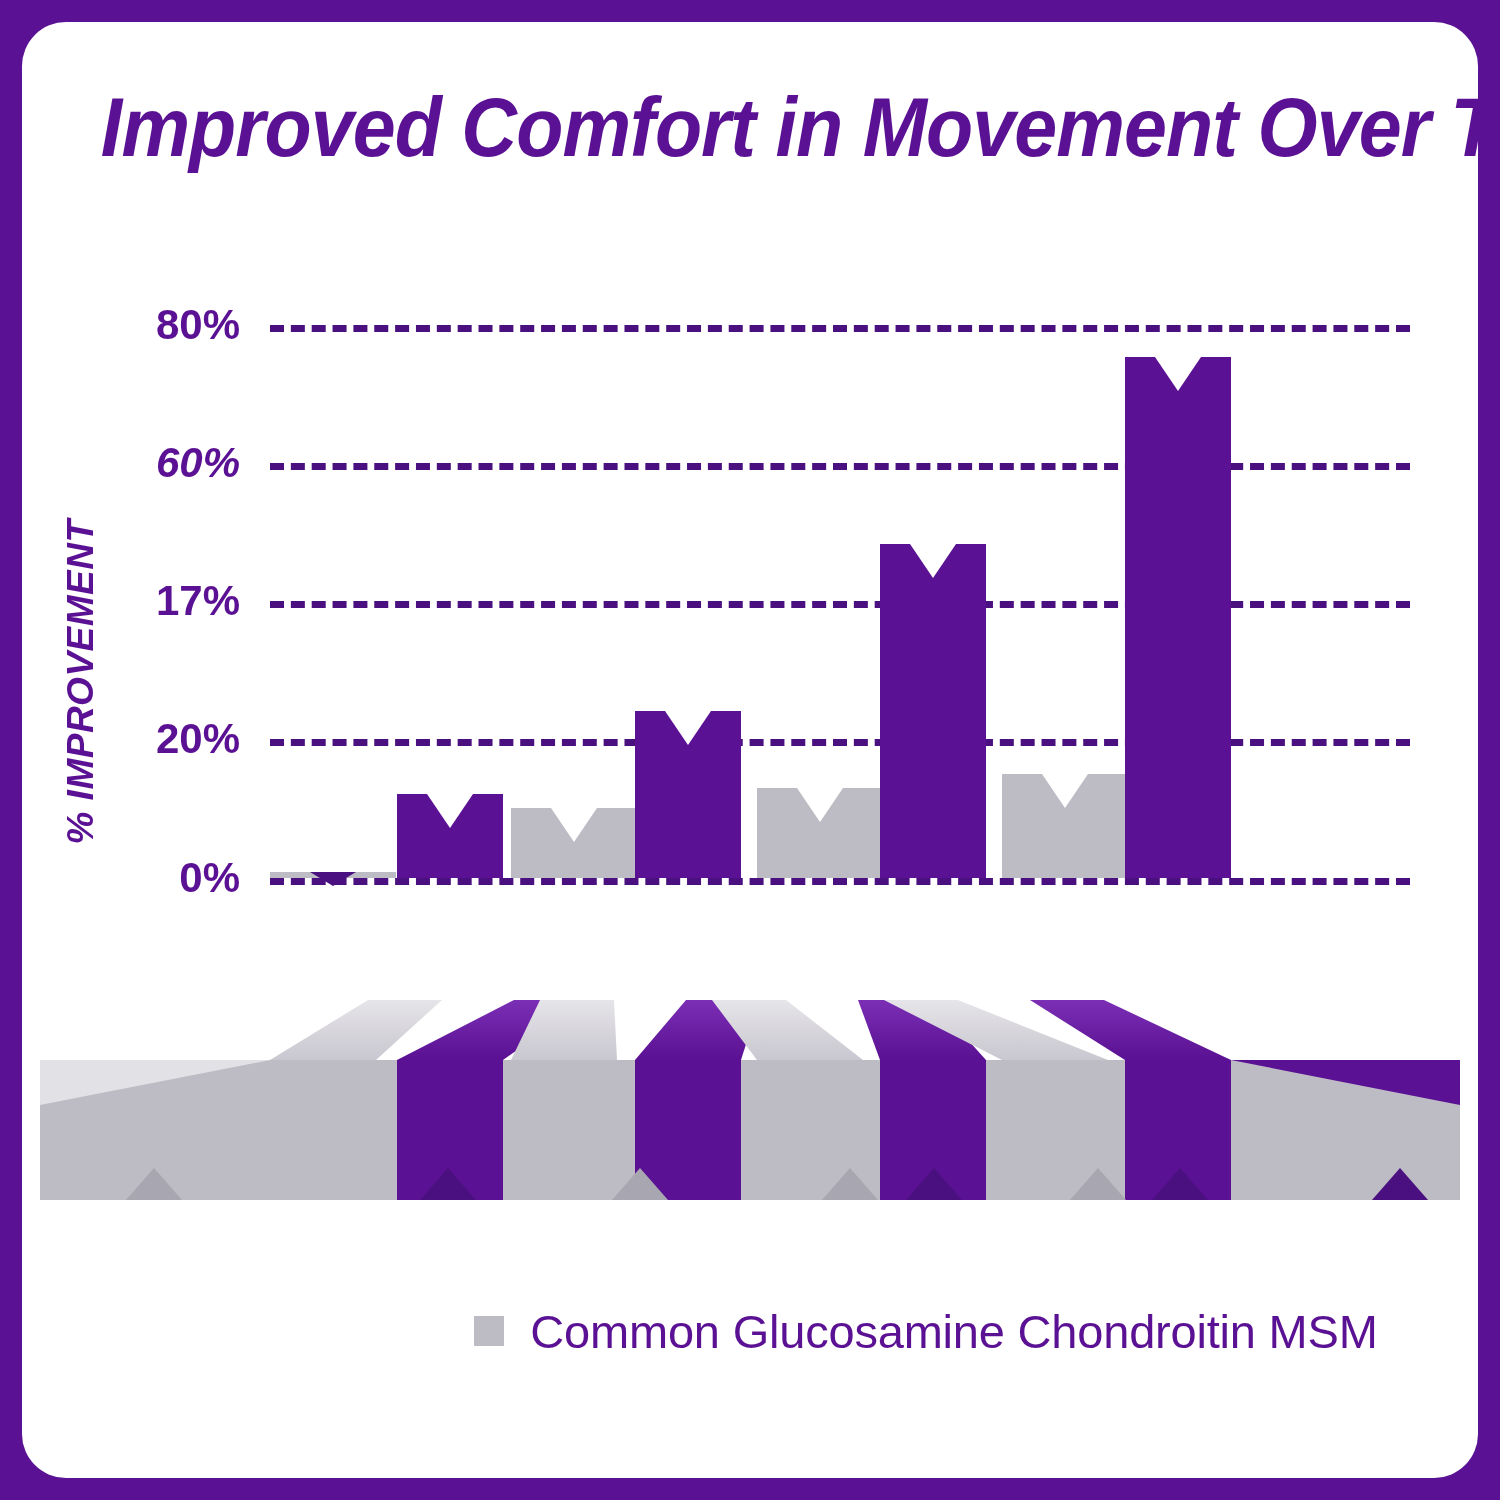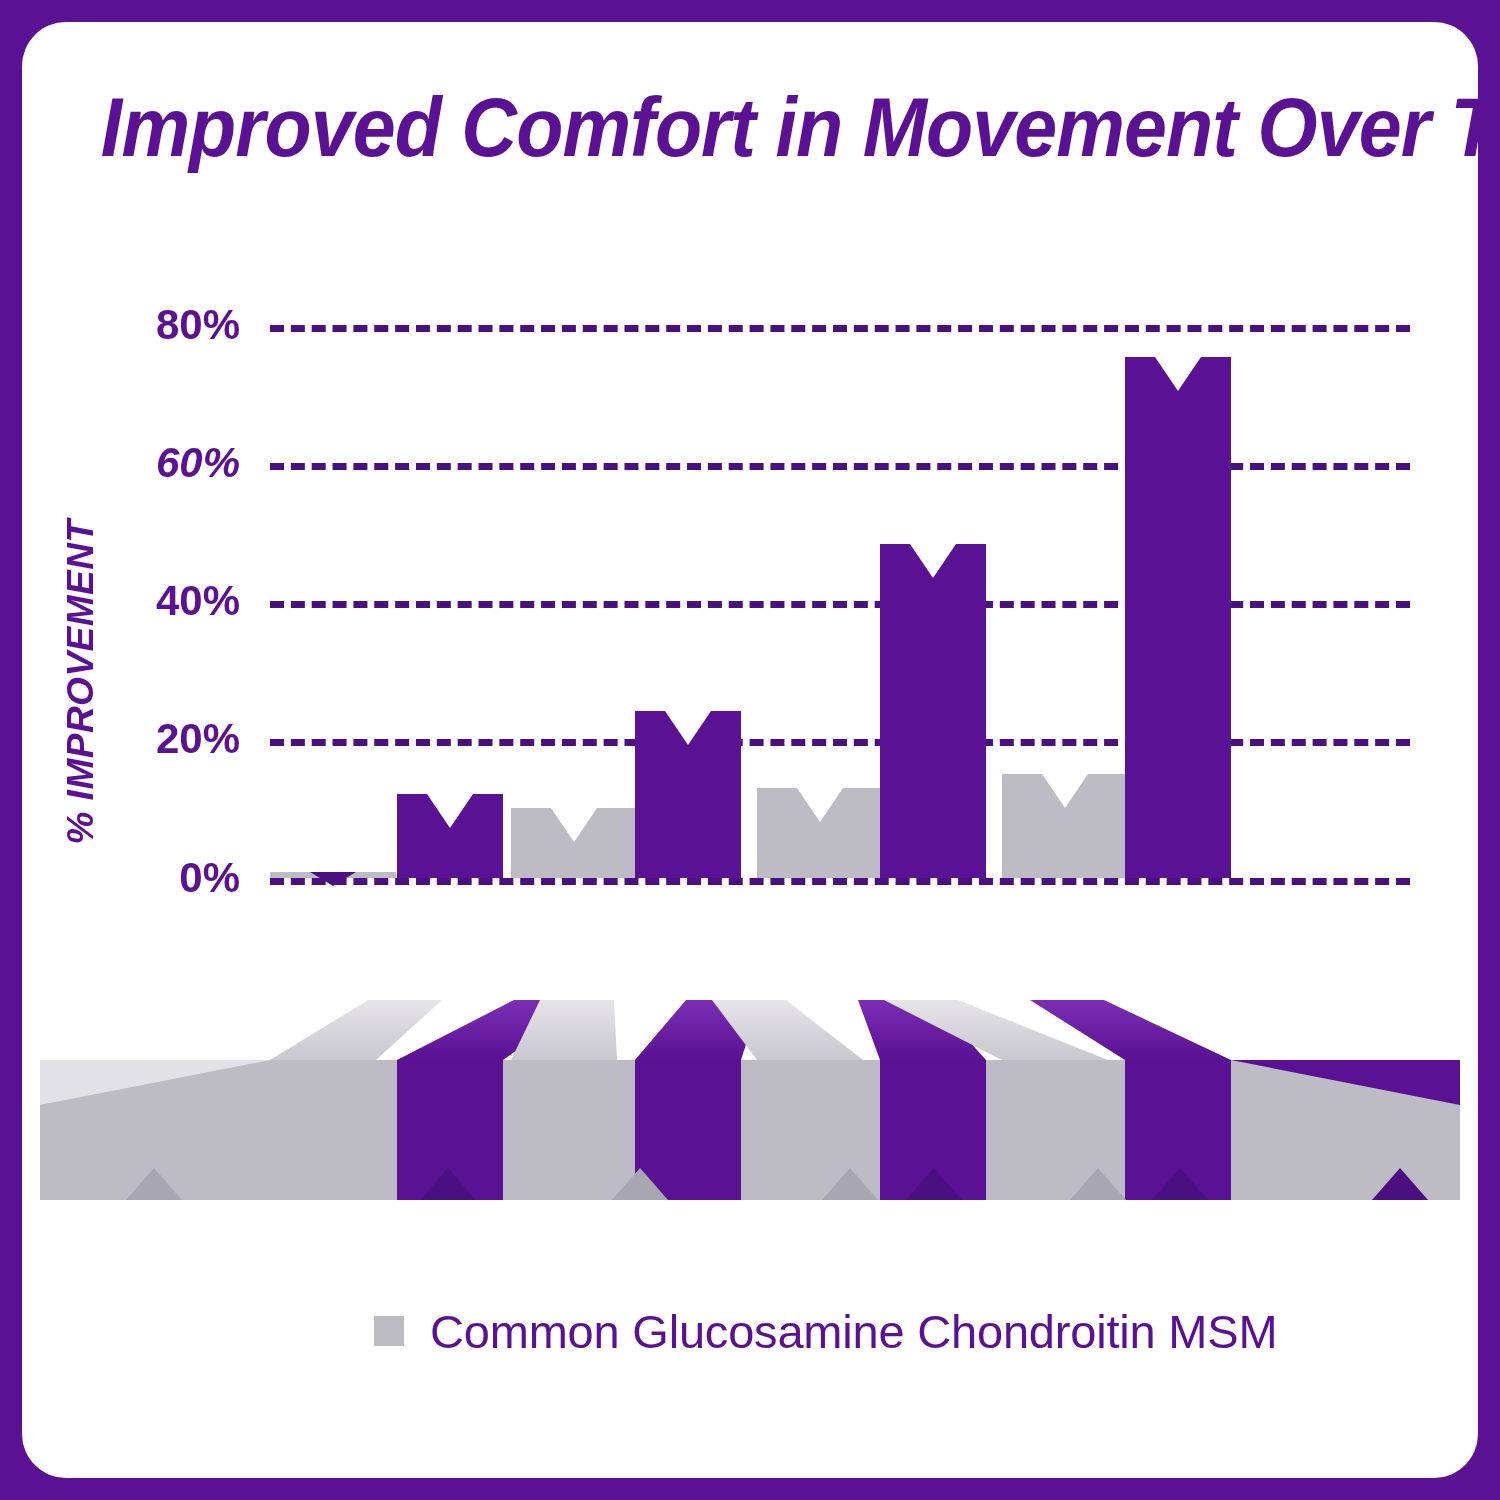--- a/index.html
+++ b/index.html
@@ -140,21 +140,21 @@
   
   #legend {
     position: absolute;
     left: 0;
     top: 1272px;
     width: 1456px;
   }
   .legend-row {
     display: flex;
     align-items: center;
-    justify-content: flex-start;
+    justify-content: center;
     padding-left: 352px;
     height: 74px;
   }
   .legend-swatch {
     width: 30px;
     height: 30px;
     flex: 0 0 auto;
     margin-right: 26px;
   }
   .legend-text {
@@ -180,21 +180,21 @@
     <div id="plot">
 
       <div class="gridline" style="top:303px;"></div>
       <div class="gridline" style="top:441px;"></div>
       <div class="gridline" style="top:579px;"></div>
       <div class="gridline" style="top:717px;"></div>
       <div class="gridline" style="top:856px;"></div>
 
       <div class="ytick" style="top:303px;">80%</div>
       <div class="ytick" style="top:441px;font-style:italic;">60%</div>
-      <div class="ytick" style="top:579px;">40%</div>
+      <div class="ytick" style="top:579px;">17%</div>
       <div class="ytick" style="top:717px;">20%</div>
       <div class="ytick" style="top:856px;">0%</div>
 
       <div id="ylabel">% IMPROVEMENT</div>
 
       <svg id="floor" viewBox="0 0 1456 200" preserveAspectRatio="none">
         <defs>
           <linearGradient id="gGrayTop" x1="0" y1="0" x2="0" y2="1">
             <stop offset="0%" stop-color="#E6E5E9"></stop>
             <stop offset="100%" stop-color="#C9C7CF"></stop>

